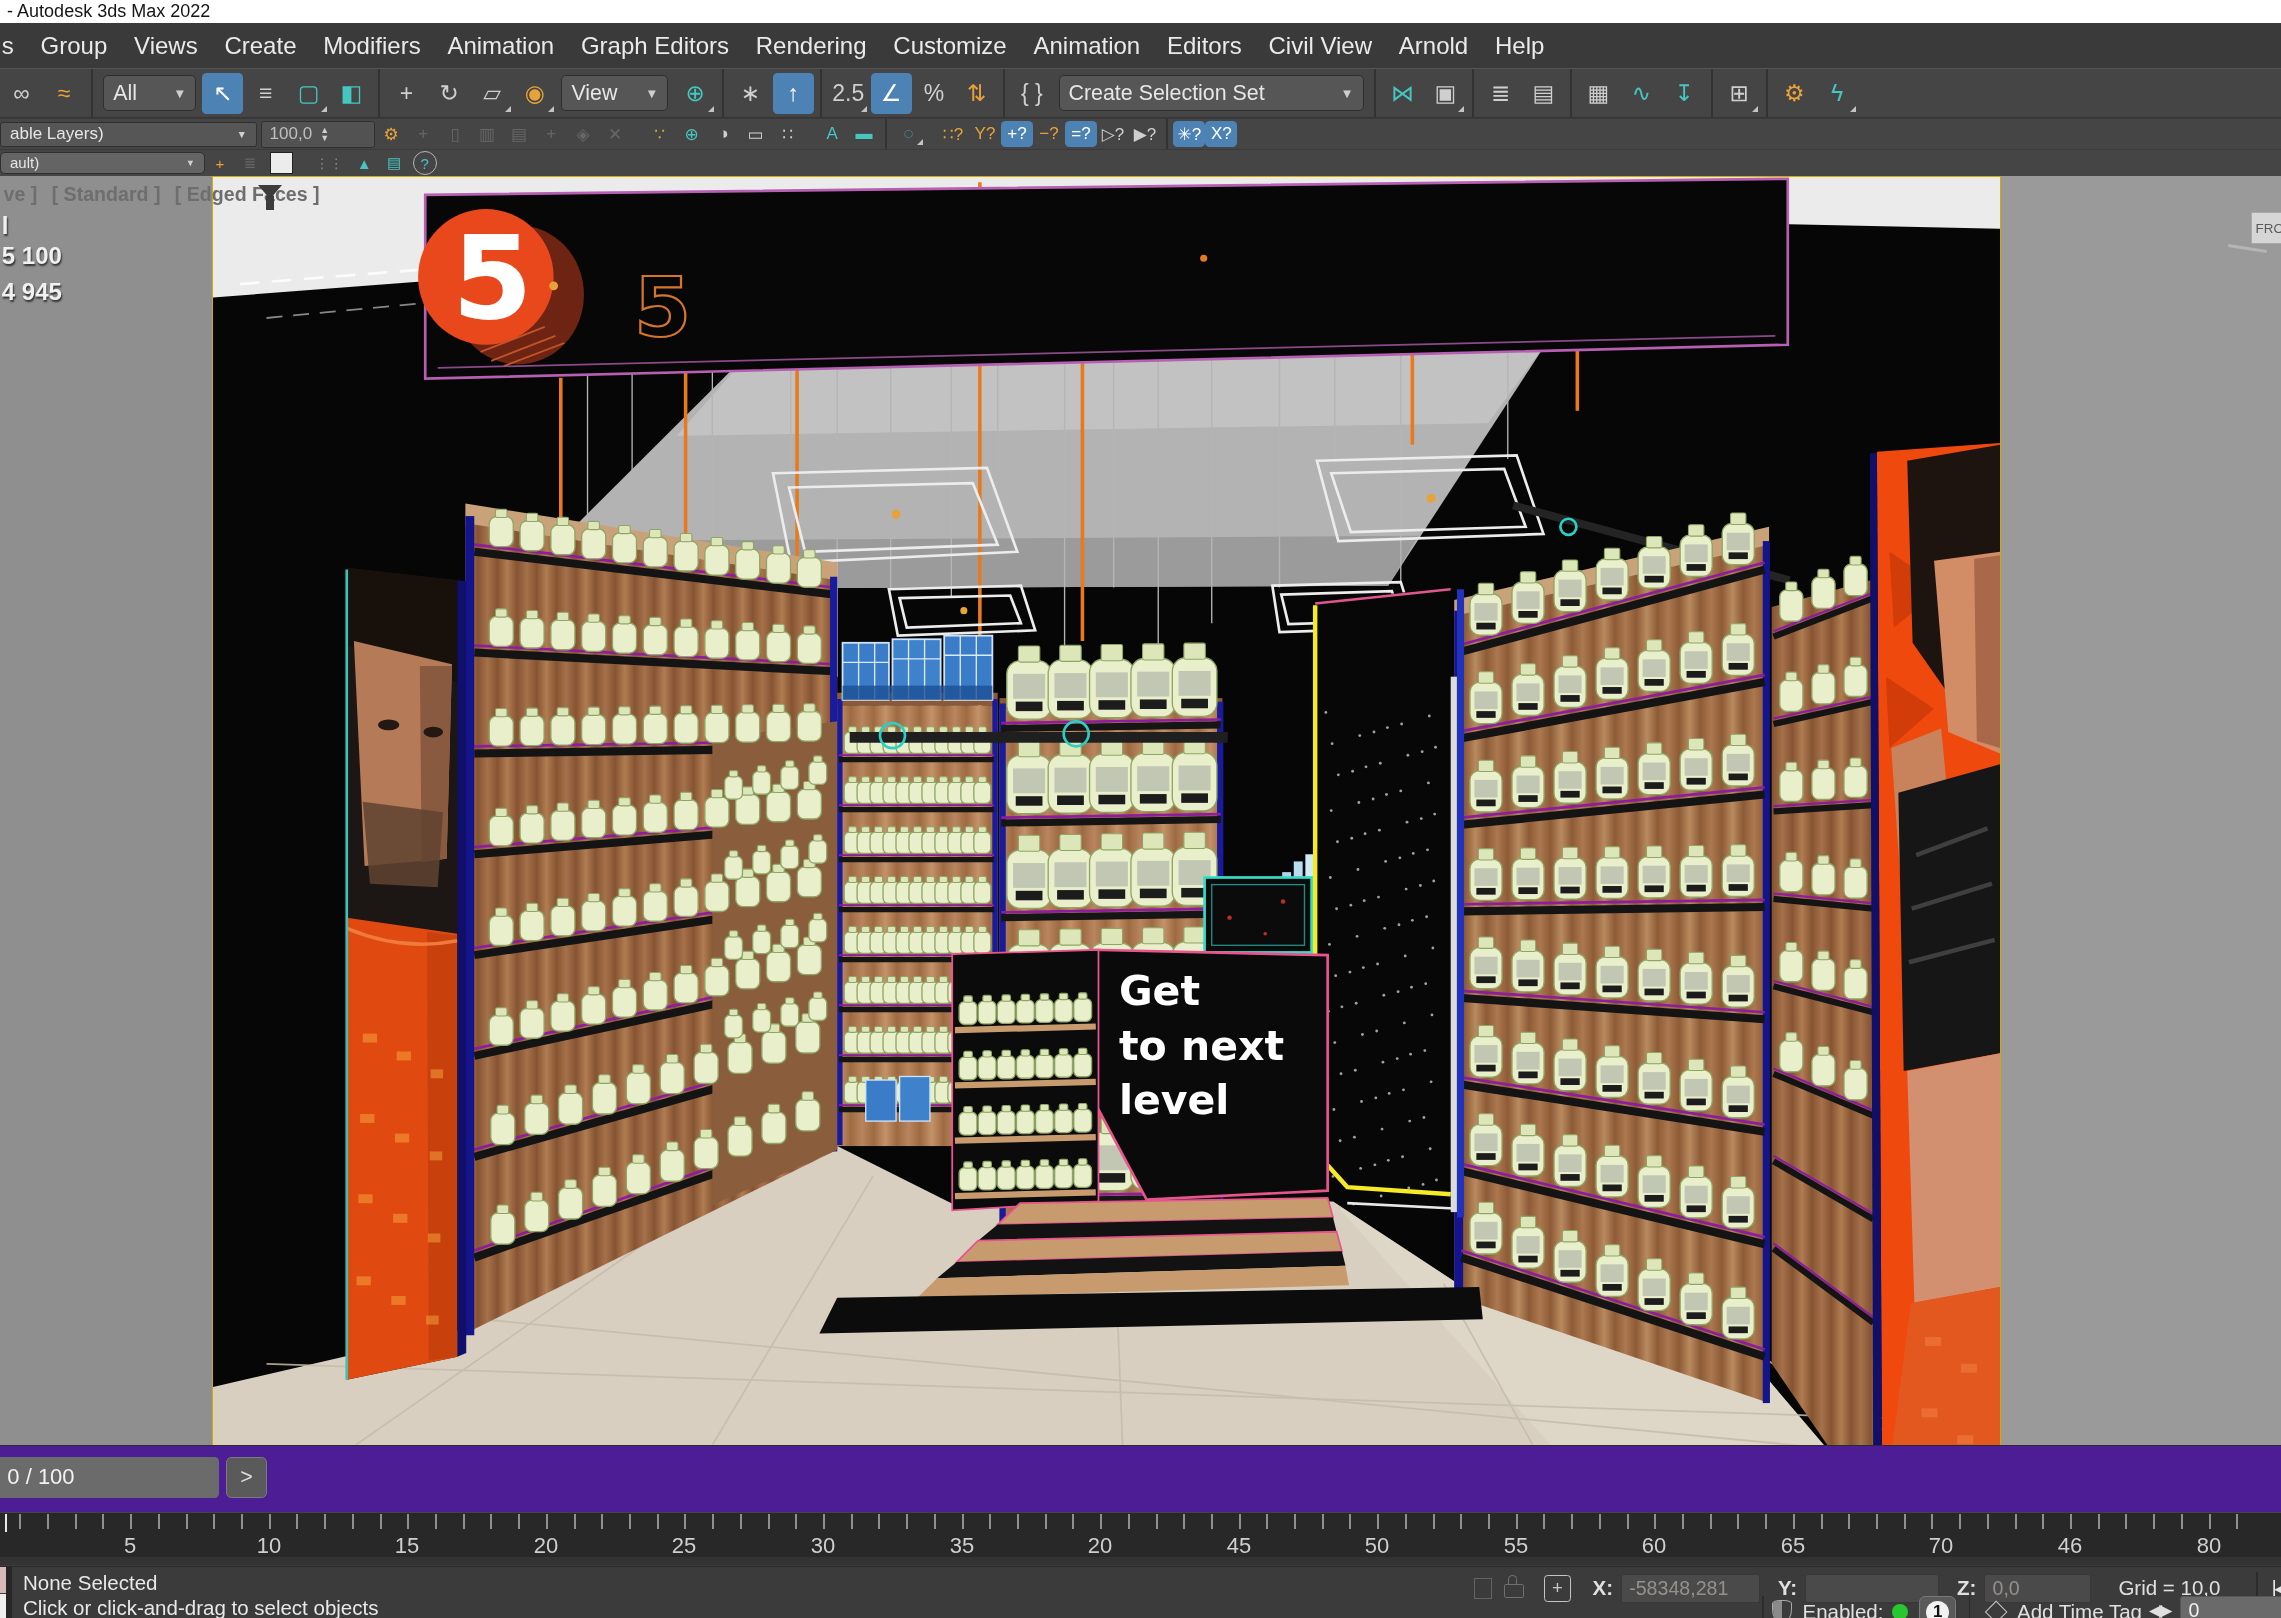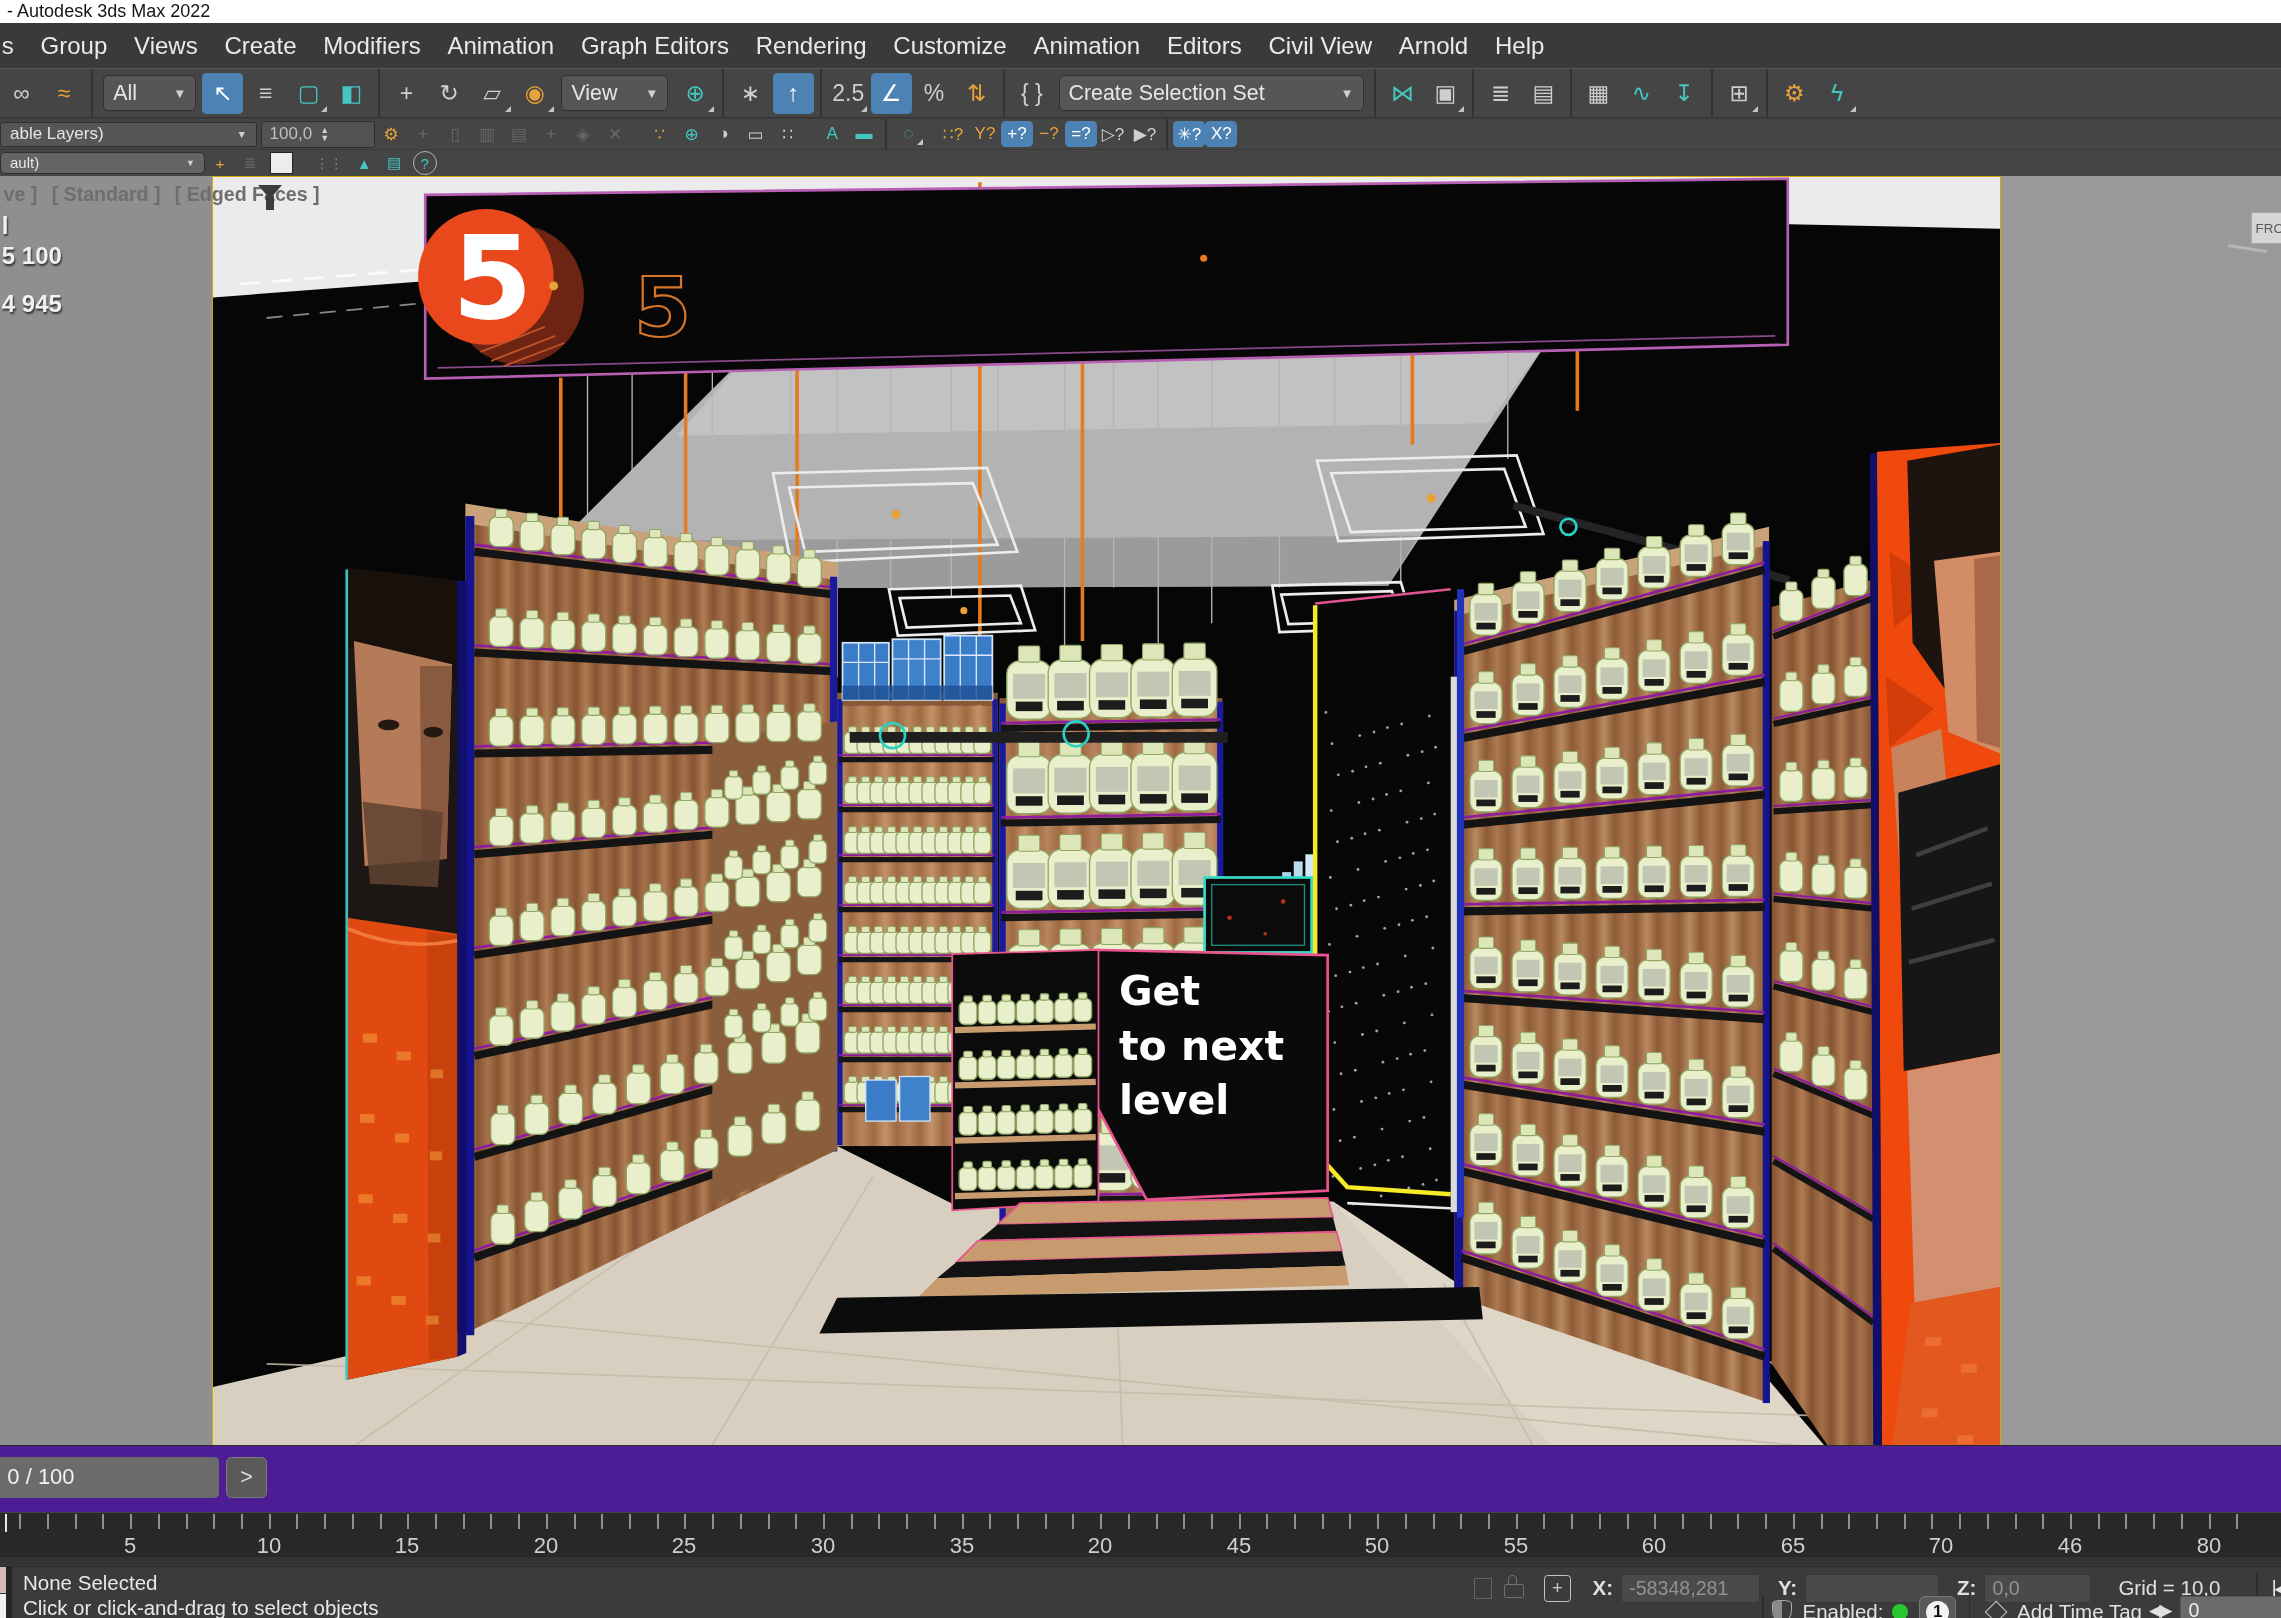--- a/index.html
+++ b/index.html
@@ -234,21 +234,21 @@
 <div class="strip" id="stripR"></div>
 
 <div class="vplabel">
   <span>ve ]</span>
   <span>[ Standard ]</span>
   <span>[ Edged Faces ]</span>
 </div>
 <div class="funnel"></div>
 <div class="stats" style="top:212px">l</div>
 <div class="stats" style="top:242px">5 100</div>
-<div class="stats" style="top:290px">4 945</div>
+<div class="stats" style="top:278px">4 945</div>
 <div class="cubechip">FRON</div>
 <div class="cubeline"></div>
 
 <div class="vp">
 <svg id="scene" viewBox="0 0 2004 1421" preserveAspectRatio="none">
   <defs>
     <linearGradient id="wgC" gradientUnits="userSpaceOnUse" x1="0" y1="0" x2="26" y2="0" spreadMethod="reflect">
       <stop offset="0" stop-color="#b8855e"></stop>
           <stop offset="0.5" stop-color="#9e6a42"></stop>
           <stop offset="1" stop-color="#c49268"></stop>

